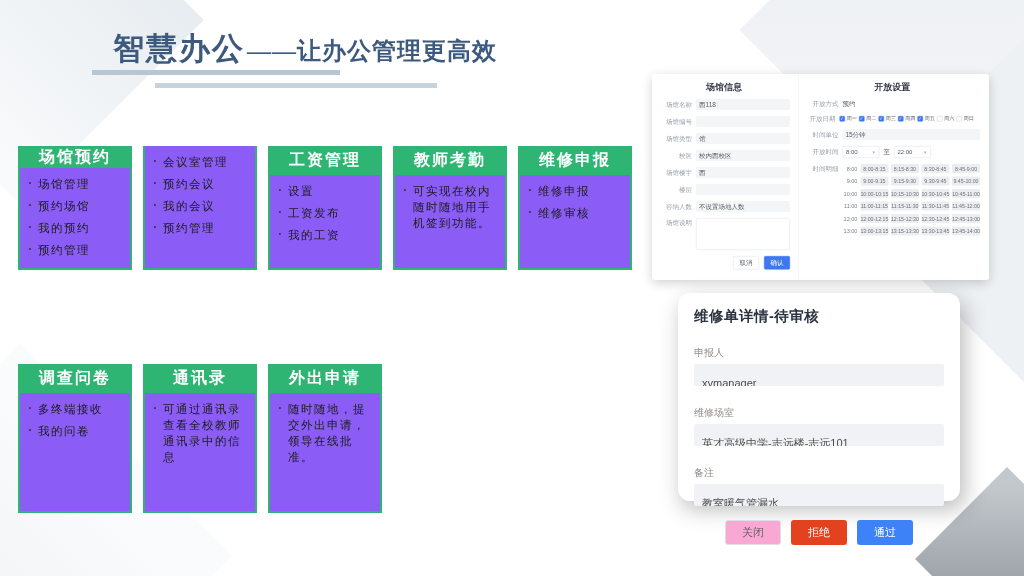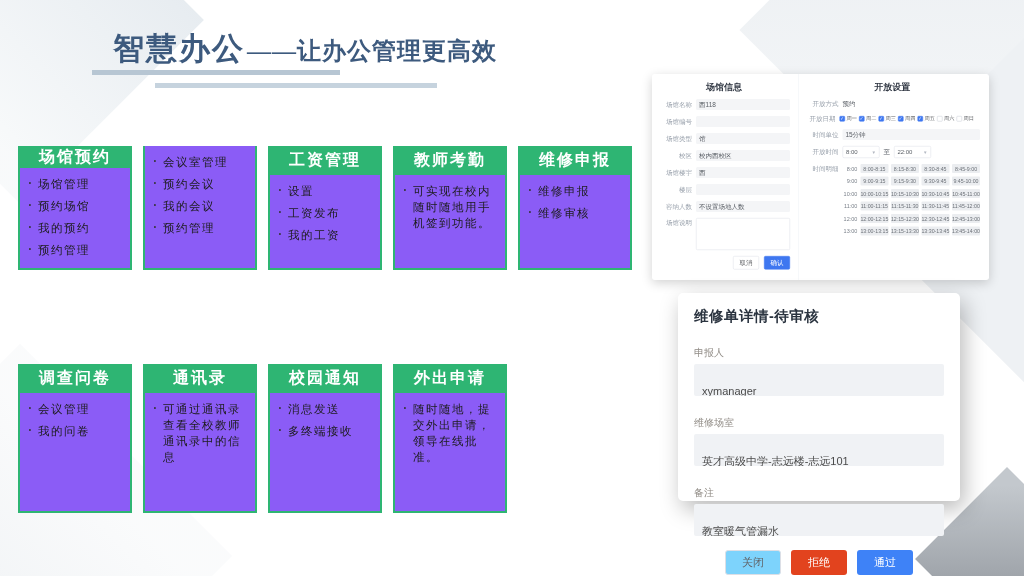--- a/index.html
+++ b/index.html
@@ -75,30 +75,30 @@
   .vd-mid { font-size:13px; color:#5a5f66; margin:0 8px; }
   .tg { flex:1; }
   .tg-row { display:flex; align-items:center; margin-bottom:7px; }
   .tg-time { width:30px; flex:none; text-align:right; font-size:11px; color:#7a808a; margin-right:6px; }
   .tg-slots { flex:1; display:flex; gap:5px; }
   .chip { flex:1; height:18px; background:#ebedf0; border-radius:2px; font-size:10.5px;
           color:#6b7077; display:flex; align-items:center; justify-content:center; white-space:nowrap; }
 
   
   .rd { position:absolute; left:678px; top:293px; width:282px; height:208px; background:#ffffff;
-        border-radius:5px; box-shadow:4px 8px 22px rgba(0,0,0,.28); padding:14px 16px; }
+        border-radius:12px; box-shadow:4px 8px 22px rgba(0,0,0,.28); padding:14px 16px; }
   .rd-title { font-size:14.5px; font-weight:bold; color:#2b3440; letter-spacing:.5px; }
   .rd-field { margin-top:20px; }
   .rd-label { font-size:10px; color:#8f8a84; margin-bottom:4px; }
   .rd-input { height:22px; background:#f0f2f5; border-radius:2px; font-size:11px; color:#4a4a4a;
-              line-height:22px; padding:16px 8px; overflow:hidden; white-space:nowrap; }
+              line-height:22px; padding:8px 8px; overflow:hidden; white-space:nowrap; }
   .rd-btns { display:flex; justify-content:center; gap:10px; margin-top:14px; }
   .rd-btn { width:56px; height:25px; border-radius:3px; font-size:11px; line-height:23px;
             text-align:center; border:1px solid transparent; }
-  .rd-btn.close { background:#7dd3fc; border-color:#dcdfe6; color:#606266; }
+  .rd-btn.close { background:#f9a8d4; border-color:#dcdfe6; color:#606266; }
   .rd-btn.reject { background:#e2431e; color:#ffffff; }
   .rd-btn.approve { background:#3e82f7; color:#ffffff; }
 </style>
 </head>
 <body>
 
 <div class="deco deco-tl"></div>
 <div class="deco deco-tr1"></div>
 <div class="deco deco-tr2"></div>
 <div class="deco deco-bl"></div>
@@ -157,37 +157,29 @@
       </ul>
     </div>
   </div>
 
 <div class="cards row2">
 
 <div class="card">
       <div class="card-header">调查问卷</div>
       <ul class="card-body">
 
-      <li class="card-item">会议管理</li>
+      <li class="card-item">多终端接收</li>
         <li class="card-item">我的问卷</li>
       </ul>
     </div>
     <div class="card">
       <div class="card-header">通讯录</div>
       <ul class="card-body">
 
       <li class="card-item">可通过通讯录查看全校教师通讯录中的信息</li>
-      </ul>
-    </div>
-    <div class="card">
-      <div class="card-header">校园通知</div>
-      <ul class="card-body">
-
-      <li class="card-item">消息发送</li>
-        <li class="card-item">多终端接收</li>
       </ul>
     </div>
     <div class="card">
       <div class="card-header">外出申请</div>
       <ul class="card-body">
 
       <li class="card-item">随时随地，提交外出申请，领导在线批准。</li>
       </ul>
     </div>
   </div>

